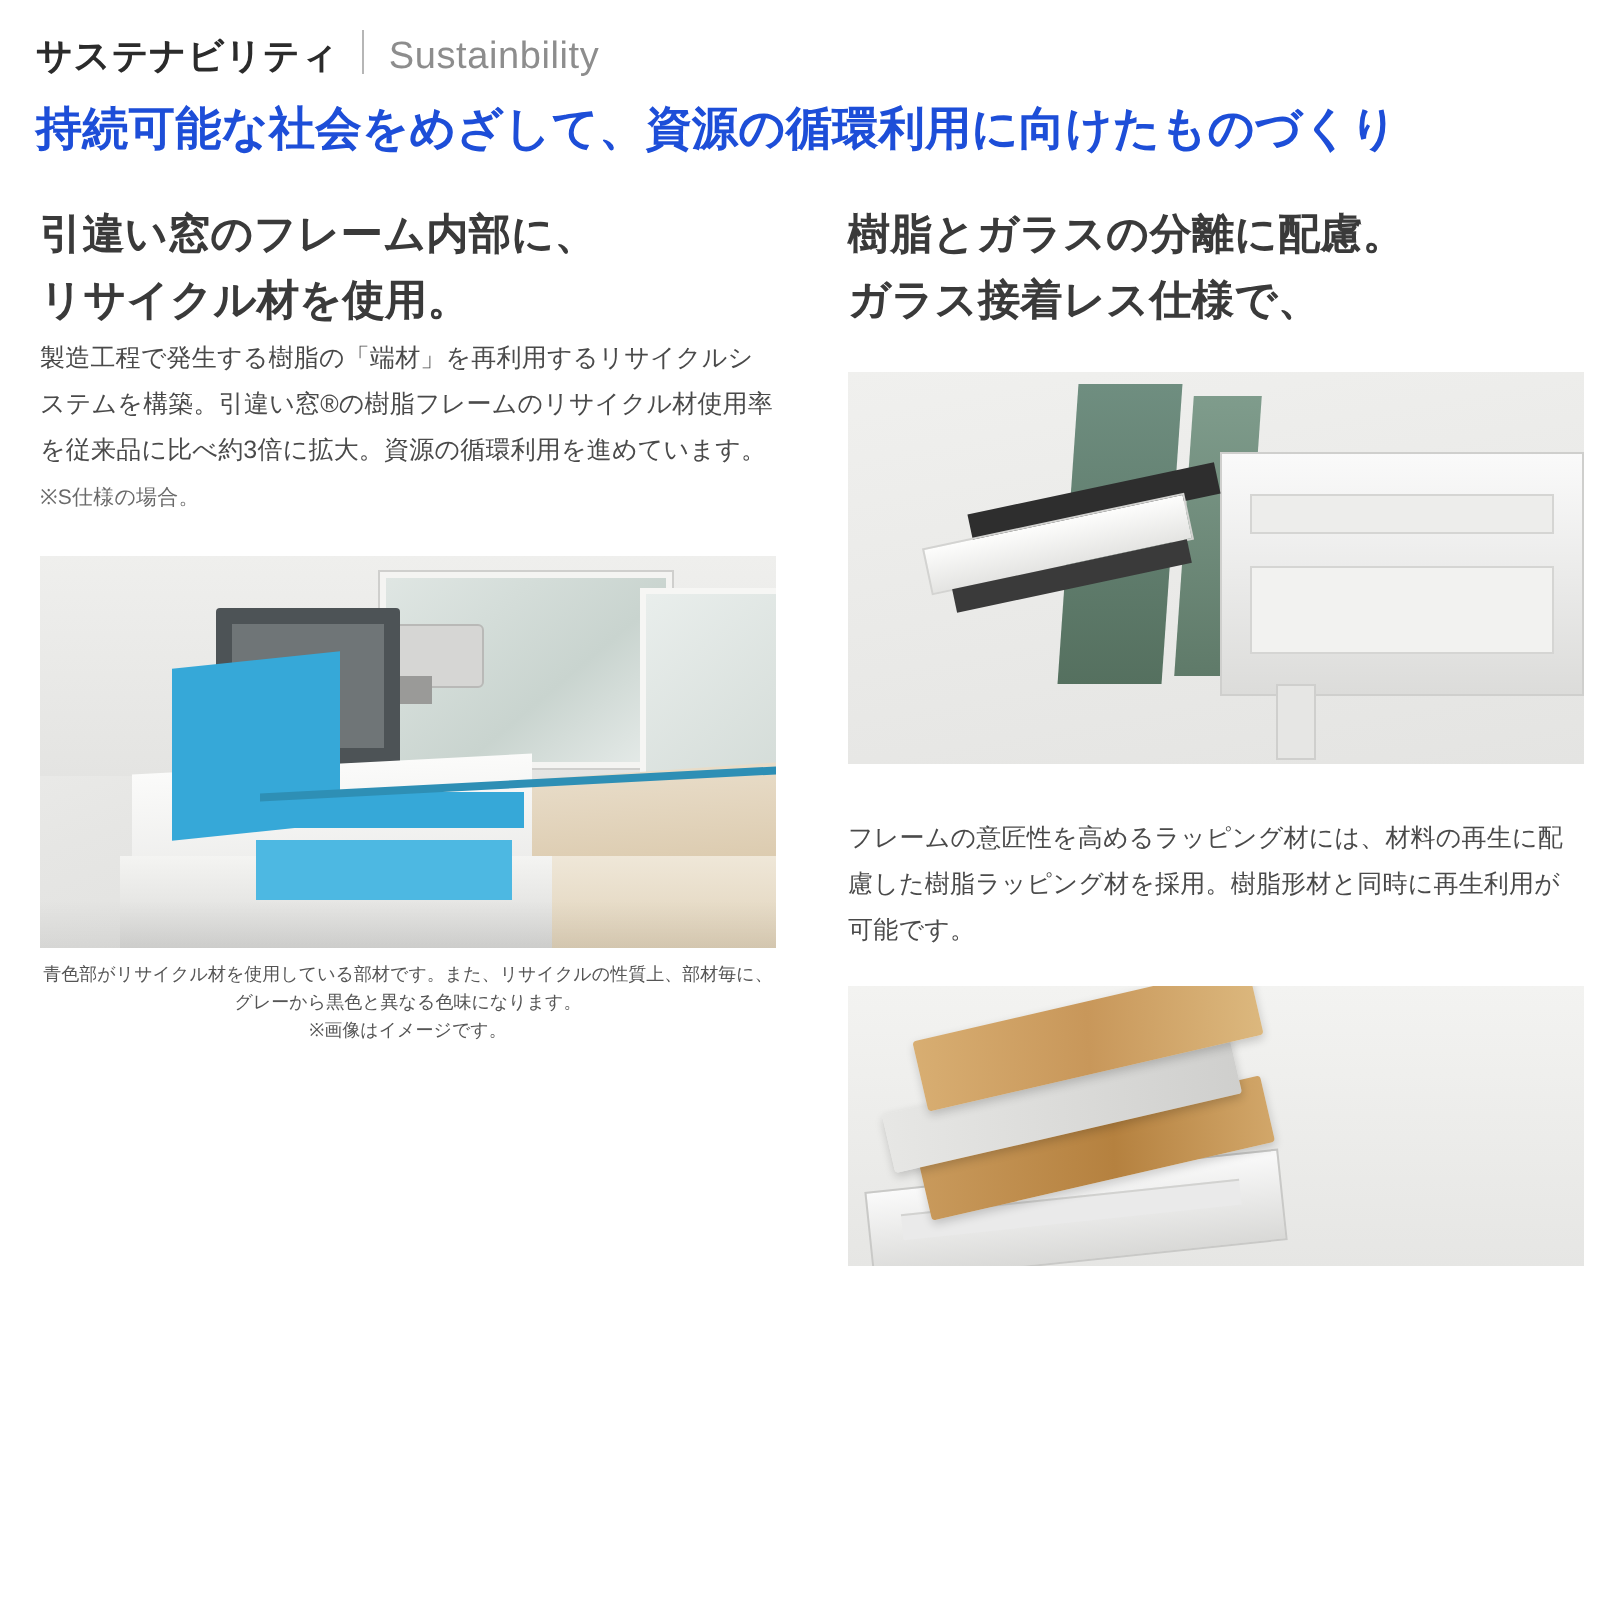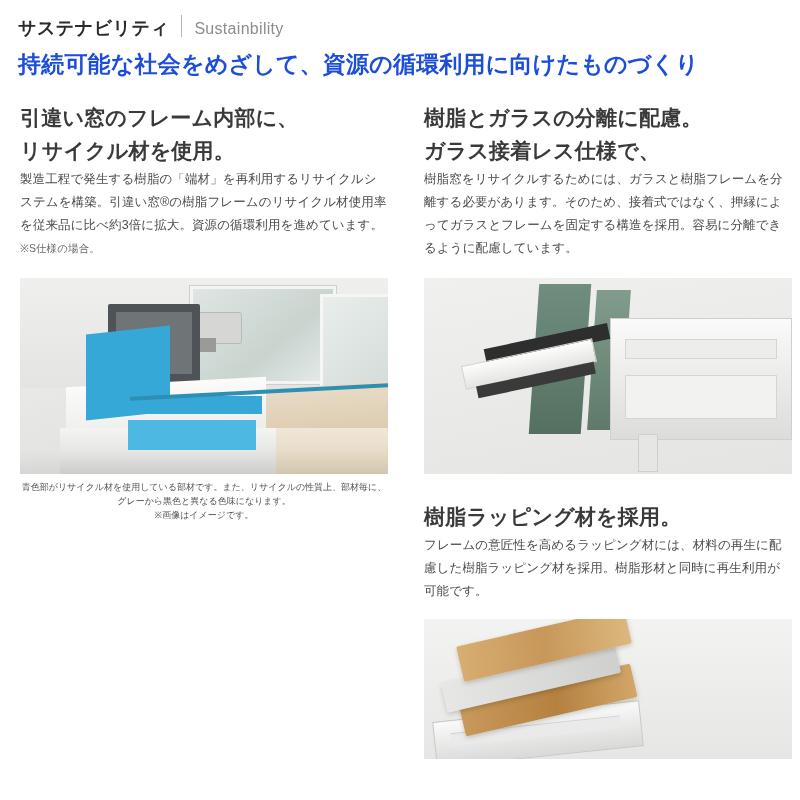--- a/index.html
+++ b/index.html
@@ -39,21 +39,21 @@
   .header .divider {
     display: inline-block;
     width: 1px;
     height: 22px;
     background: #b6b6b6;
     margin: 0 12px;
     position: relative;
     top: 3px;
   }
   .header .en {
-    font-size: 16px;
+    font-size: 19px;
     color: #8d8d8d;
     font-weight: normal;
     letter-spacing: 0.3px;
   }
 
   .headline {
     font-size: 23px;
     font-weight: bold;
     color: #1d4ed8;
     letter-spacing: 0.2px;
@@ -326,39 +326,37 @@
 
     </div>
 
     <div class="col">
 
       <div class="block">
         <div class="block-title">
           <div>樹脂とガラスの分離に配慮。</div>
           <div>ガラス接着レス仕様で、</div>
         </div>
-        <div class="block-body">樹脂窓をリサイクルするためには、ガラスと樹脂フレームを分離する必要があります。そのため、接着式ではなく、押縁によってガラスとフレームを固定する構造を採用。容易に分離できるように配慮しています。</div>
 
         <div class="figure fig2">
           <div class="fig-inner-pad">
             <div class="f2-bg"></div>
             <div class="f2-greenpane"></div>
             <div class="f2-greenpane2"></div>
             <div class="f2-body"></div>
             <div class="f2-darkbar"></div>
             <div class="f2-whitebar"></div>
             <div class="f2-darkbar2"></div>
             <div class="f2-foot"></div>
           </div>
         </div>
       </div>
 
       <div class="block" style="margin-top:26px;">
         <div class="block-title">
-          <div>樹脂ラッピング材を採用。</div>
         </div>
         <div class="block-body">フレームの意匠性を高めるラッピング材には、材料の再生に配慮した樹脂ラッピング材を採用。樹脂形材と同時に再生利用が可能です。</div>
 
         <div class="figure fig3">
           <div class="fig-inner-pad">
             <div class="f3-bg"></div>
             <div class="f3-profile"></div>
             <div class="f3-board f3-b3"></div>
             <div class="f3-board f3-b2"></div>
             <div class="f3-board f3-b1"></div>

